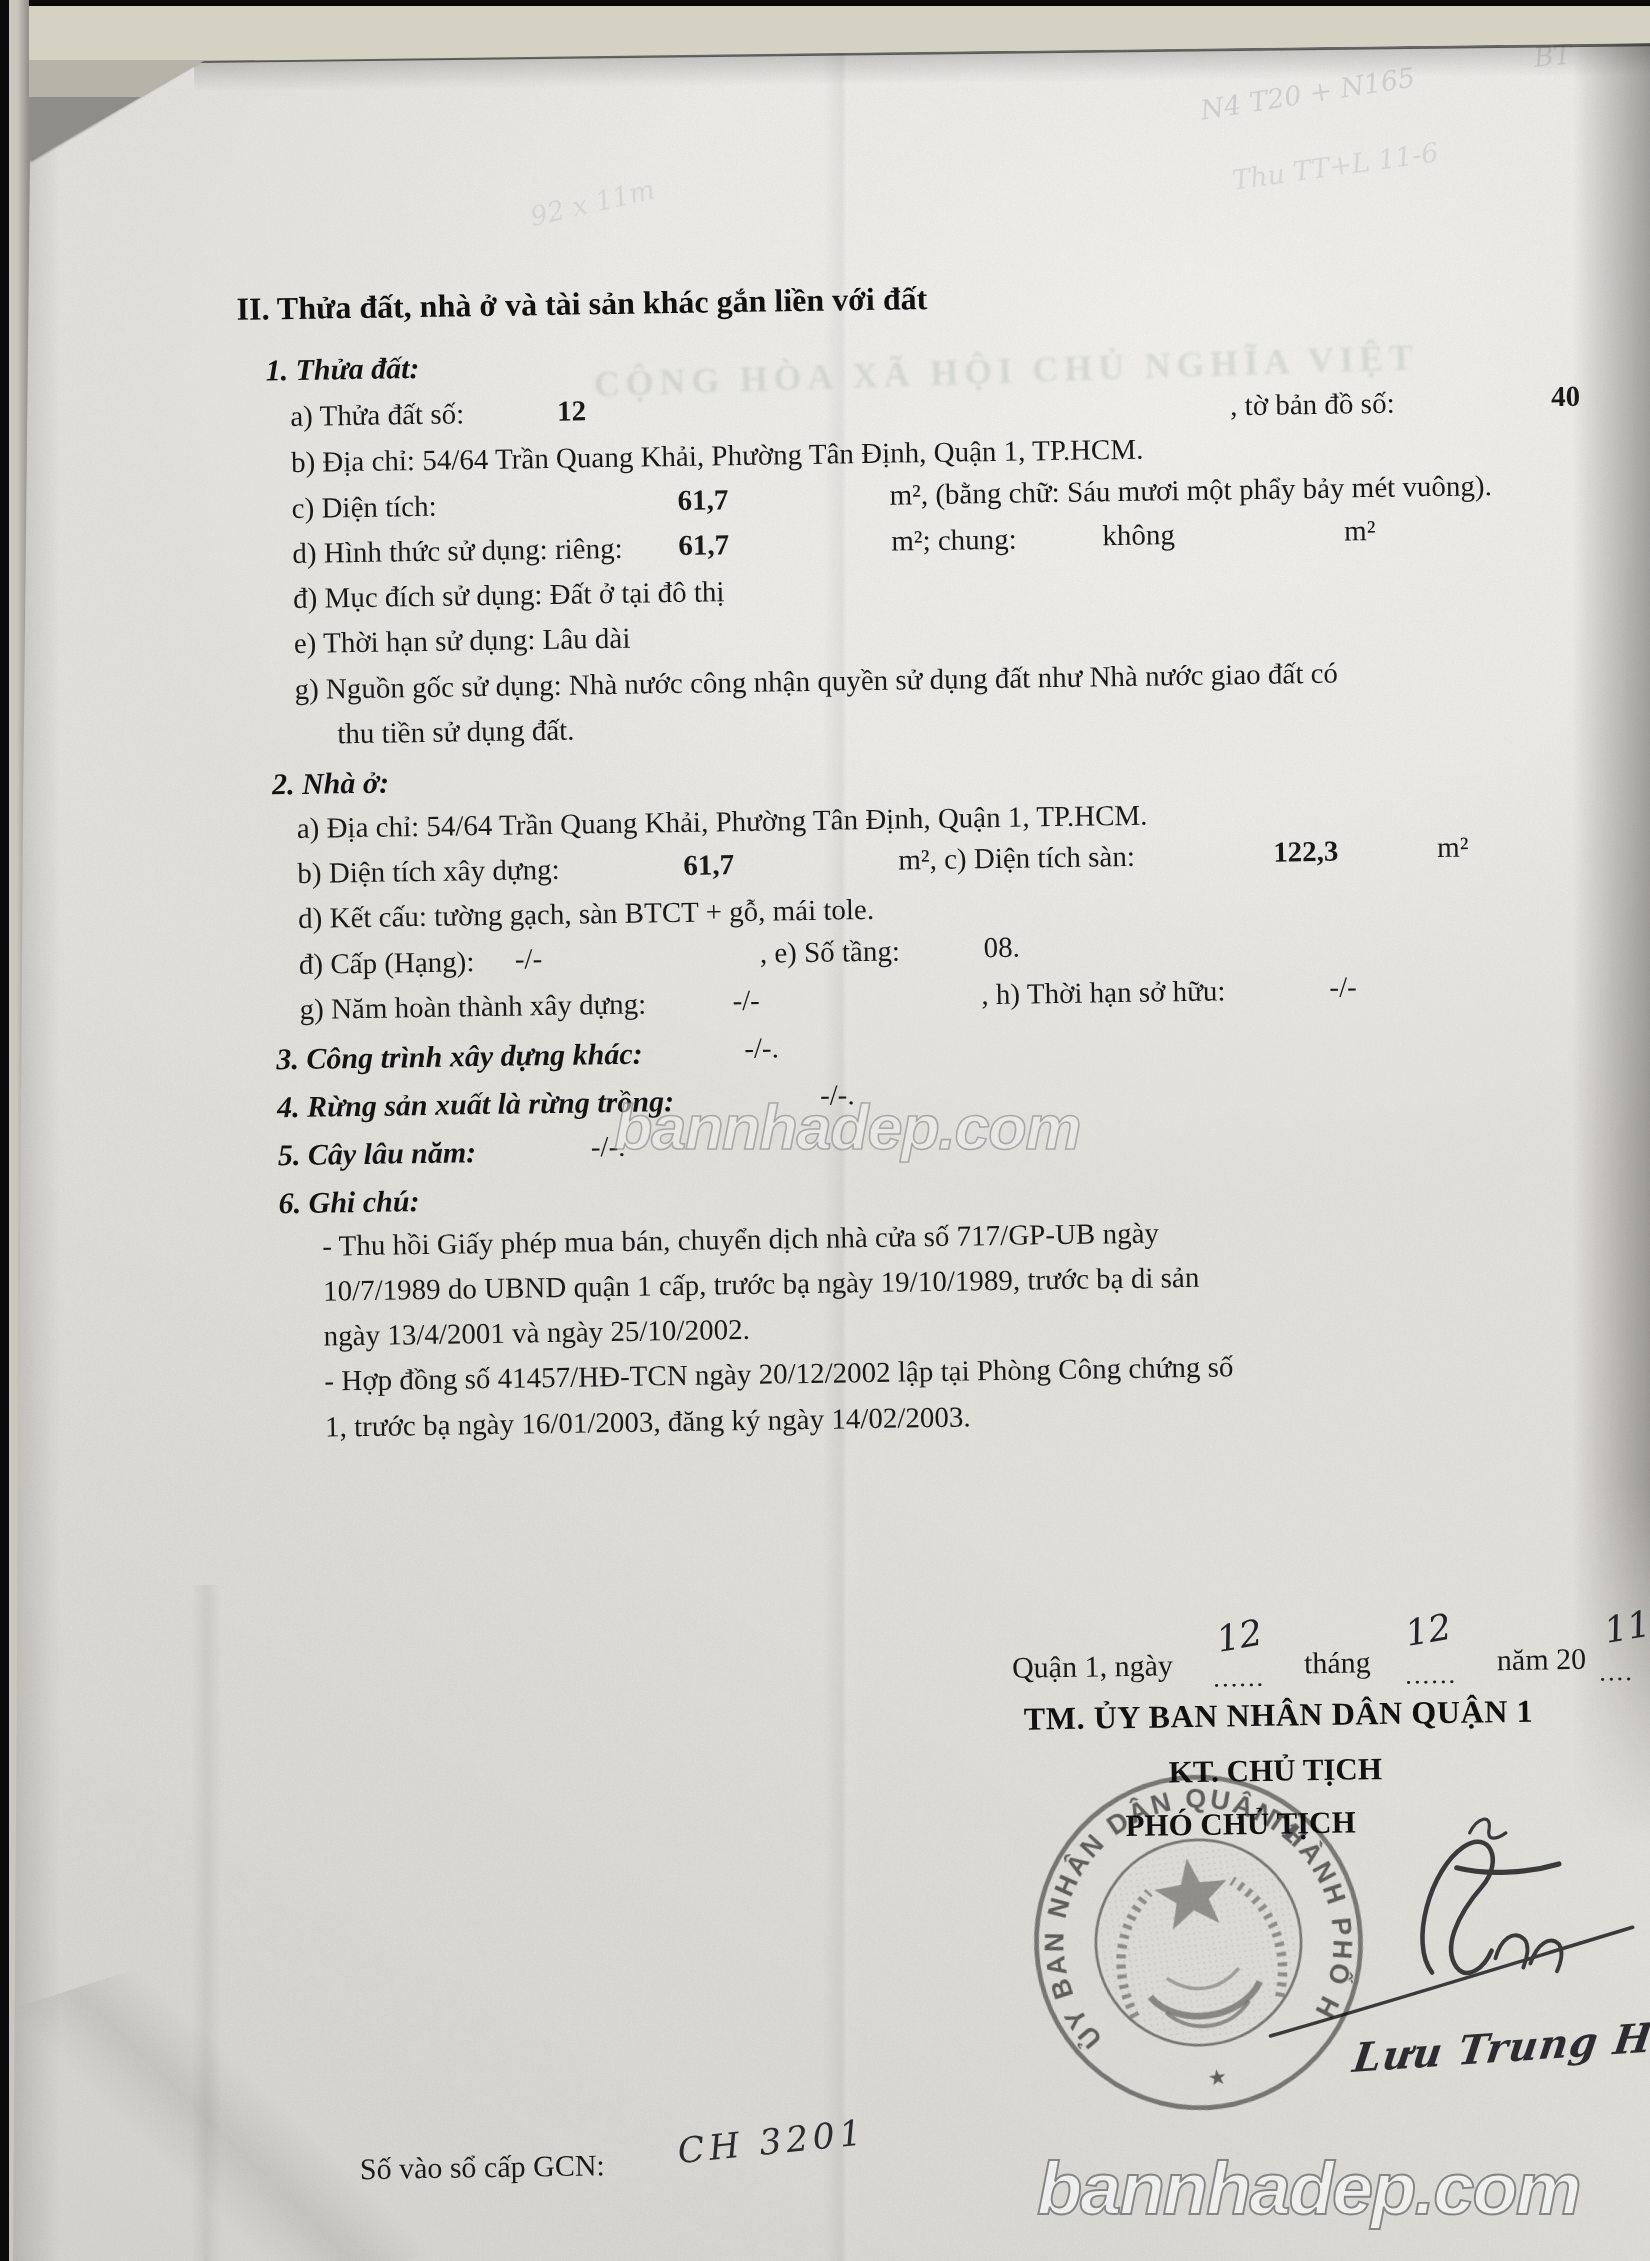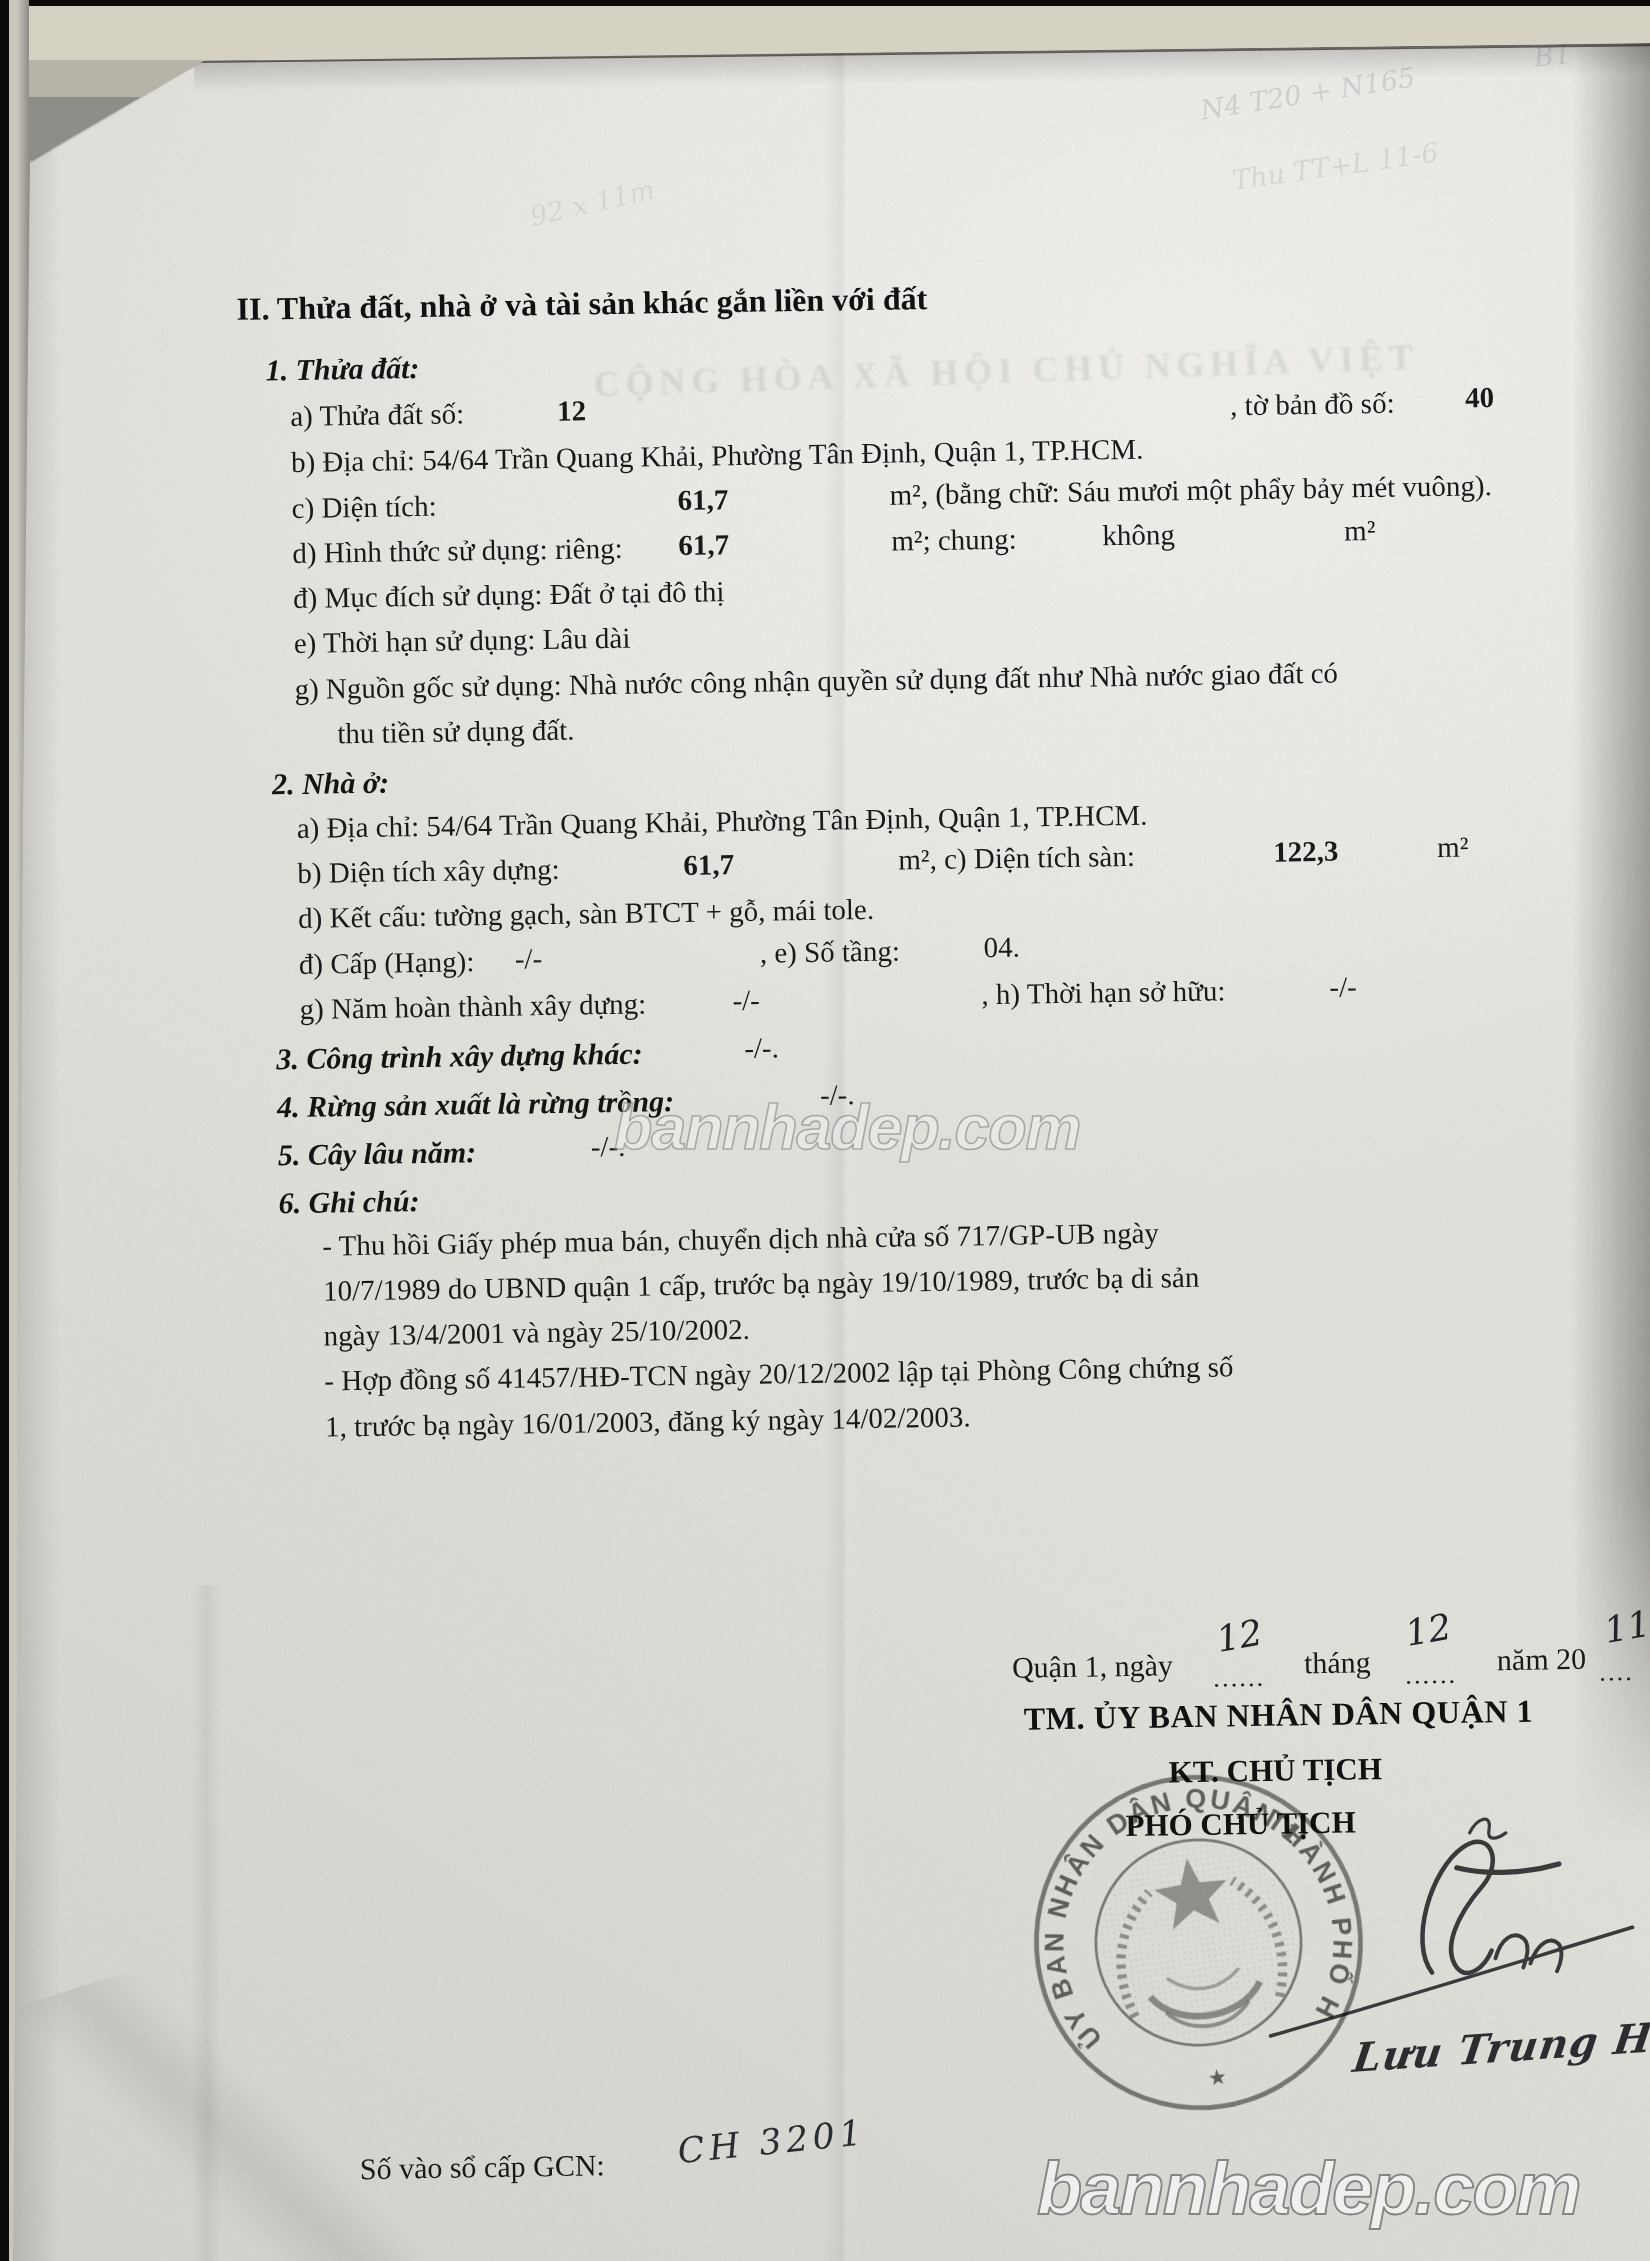--- a/index.html
+++ b/index.html
@@ -90,21 +90,21 @@
       <span class="ln pencil" style="top:62px;left:1550px;opacity:.2;transform:rotate(-5deg);">BT</span>
 
       <span class="ln bleed" style="top:364px;left:605px;">CỘNG HÒA XÃ HỘI CHỦ NGHĨA VIỆT</span>
 
       <span class="ln t48" style="top:292px;left:249px;">II. Thửa đất, nhà ở và tài sản khác gắn liền với đất</span>
 
       <span class="ln hb" style="top:355px;left:277px;">1. Thửa đất:</span>
       <span class="ln" style="top:402px;left:301px;">a) Thửa đất số:</span>
       <span class="ln b" style="top:401px;left:568px;">12</span>
       <span class="ln" style="top:406px;left:1241px;">, tờ bản đồ số:</span>
-      <span class="ln b" style="top:402px;left:1476px;">40</span>
+      <span class="ln b" style="top:402px;left:1562px;">40</span>
       <span class="ln" style="top:448px;left:301px;">b) Địa chỉ:  54/64 Trần Quang Khải, Phường Tân Định, Quận 1, TP.HCM.</span>
       <span class="ln" style="top:494px;left:301px;">c) Diện tích:</span>
       <span class="ln b" style="top:492px;left:687px;">61,7</span>
       <span class="ln" style="top:490px;left:899px;">m², (bằng chữ: Sáu mươi một phẩy bảy mét vuông).</span>
       <span class="ln" style="top:539px;left:301px;">d) Hình thức sử dụng: riêng:</span>
       <span class="ln b" style="top:537px;left:687px;">61,7</span>
       <span class="ln" style="top:536px;left:900px;">m²; chung:</span>
       <span class="ln" style="top:534px;left:1111px;">không</span>
       <span class="ln" style="top:533px;left:1353px;">m²</span>
       <span class="ln" style="top:584px;left:301px;">đ) Mục đích sử dụng:  Đất ở tại đô thị</span>
@@ -116,21 +116,21 @@
       <span class="ln" style="top:814px;left:301px;">a) Địa chỉ:  54/64 Trần Quang Khải, Phường Tân Định, Quận 1, TP.HCM.</span>
       <span class="ln" style="top:859px;left:301px;">b) Diện tích xây dựng:</span>
       <span class="ln b" style="top:857px;left:687px;">61,7</span>
       <span class="ln" style="top:855px;left:902px;">m², c) Diện tích sàn:</span>
       <span class="ln b" style="top:853px;left:1277px;">122,3</span>
       <span class="ln" style="top:851px;left:1441px;">m²</span>
       <span class="ln" style="top:904px;left:301px;">d) Kết cấu:  tường gạch, sàn BTCT + gỗ, mái tole.</span>
       <span class="ln" style="top:950px;left:301px;">đ) Cấp (Hạng):</span>
       <span class="ln" style="top:948px;left:517px;">-/-</span>
       <span class="ln" style="top:946px;left:762px;">, e) Số tầng:</span>
-      <span class="ln" style="top:944px;left:986px;">04.</span>
+      <span class="ln" style="top:944px;left:986px;">08.</span>
       <span class="ln" style="top:995px;left:301px;">g) Năm hoàn thành xây dựng:</span>
       <span class="ln" style="top:993px;left:734px;">-/-</span>
       <span class="ln" style="top:991px;left:983px;">, h) Thời hạn sở hữu:</span>
       <span class="ln" style="top:989px;left:1331px;">-/-</span>
 
       <span class="ln hb" style="top:1044px;left:277px;">3. Công trình xây dựng khác:</span>
       <span class="ln" style="top:1041px;left:745px;">-/-.</span>
       <span class="ln hb" style="top:1092px;left:277px;">4. Rừng sản xuất là rừng trồng:</span>
       <span class="ln" style="top:1089px;left:820px;">-/-.</span>
       <span class="ln hb" style="top:1140px;left:277px;">5. Cây lâu năm:</span>

